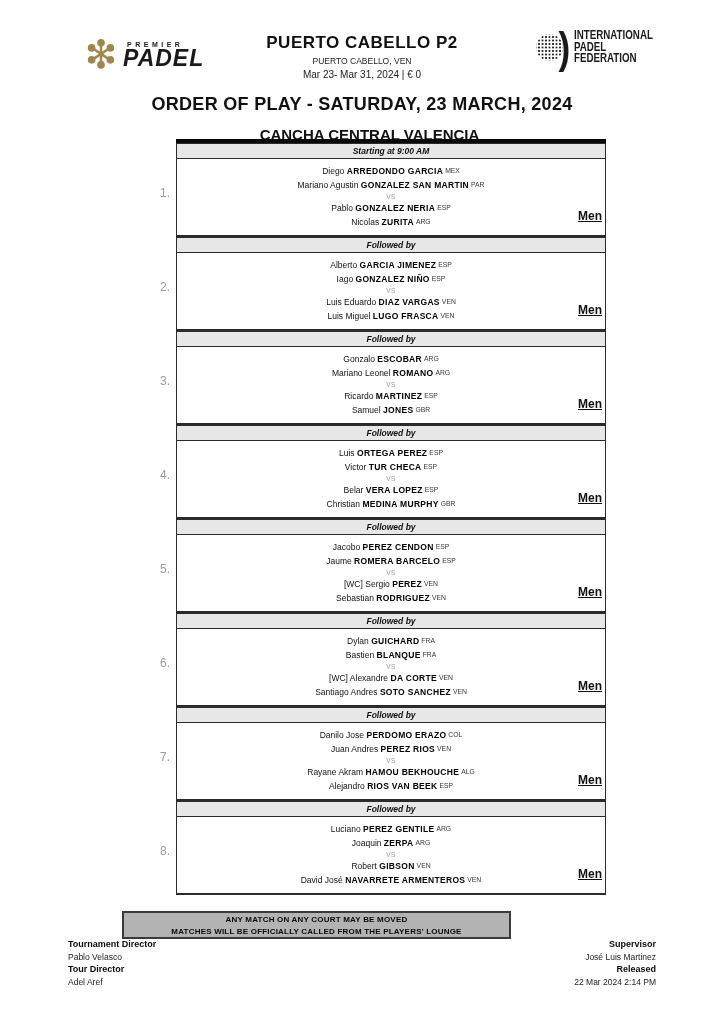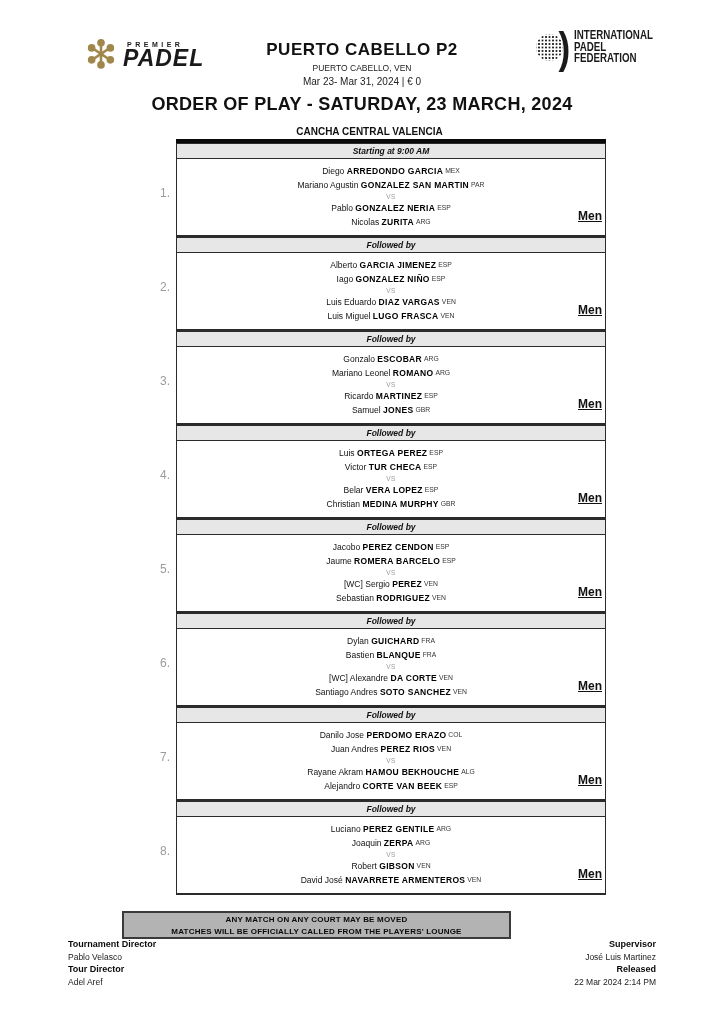--- a/index.html
+++ b/index.html
@@ -13,27 +13,27 @@
   .pp-wordmark{display:flex; flex-direction:column;}
   .pp-premier{font-size:7px; font-weight:bold; letter-spacing:3.5px; color:#1a1a1a; margin-left:4px;}
   .pp-padel{font-size:23px; font-weight:bold; font-style:italic; letter-spacing:1px; color:#1a1a1a; line-height:0.95;}
   .ipf-logo{position:absolute; left:536px; top:30px; display:flex; align-items:center;}
   .ipf-ball{width:27px; height:27px; border-radius:50%;
     background-image:radial-gradient(#1a1a1a 0.9px, transparent 1.1px);
     background-size:3.5px 3.5px; background-position:center;}
   .ipf-paren{font-size:44px; font-weight:bold; color:#1a1a1a; line-height:27px; margin-left:-6px; transform:scaleX(0.8);}
   .ipf-text{margin-left:2px; font-weight:bold; font-size:12.5px; line-height:0.92; color:#1a1a1a;
     transform:scaleX(0.78); transform-origin:left center; letter-spacing:0px; white-space:nowrap;}
-  .evt-center{position:absolute; left:0; right:0; top:33px; text-align:center;margin-top:7px;}
+  .evt-center{position:absolute; left:0; right:0; top:33px; text-align:center;}
   .evt-title{font-size:17px; font-weight:bold; letter-spacing:0.5px;}
   .evt-sub{font-size:8.5px; margin-top:3px; color:#222;}
   .evt-dates{font-size:10px; margin-top:3px; color:#222;}
   .oop-title{position:absolute; left:0; right:0; top:94px; text-align:center; font-size:18px; font-weight:bold; letter-spacing:0.3px;}
   
-  .court-title{position:absolute; left:176px; width:387px; top:126px; text-align:center; font-size:10px; font-weight:bold;}
+  .court-title{position:absolute; left:176px; width:387px; top:126px; text-align:center; font-size:15px; font-weight:bold;}
   .oop-table{position:absolute; left:176px; width:430px; top:139px; border-top:4px solid #0a0a0a; box-sizing:border-box;}
   .session-bar{box-sizing:border-box; height:16px; background:#e7e7e7; border:1px solid #2b2b2b;
     text-align:center; font-size:8.5px; font-weight:bold; font-style:italic; line-height:14px; color:#111;}
   .match-box{box-sizing:border-box; position:relative; height:78px; background:#fff;
     border-left:1px solid #2b2b2b; border-right:1px solid #2b2b2b; border-bottom:2px solid #2b2b2b;
     padding-top:5px; text-align:center;}
   .player-line{font-size:8.5px; line-height:13px; white-space:nowrap;}
   .p-first{font-weight:normal; color:#111;}
   .p-last{font-weight:bold; letter-spacing:0.3px; color:#000;}
   .p-cc{font-size:6.8px; color:#333; vertical-align:1px; margin-left:2px;}
@@ -161,21 +161,21 @@
         <div class="player-line"><span class="p-first">Santiago Andres </span><span class="p-last">SOTO SANCHEZ</span><span class="p-cc">VEN</span></div>
         <span class="cat-label">Men</span>
       </div>
       <div class="session-bar">Followed by</div>
       <div class="match-box">
         <div class="match-number">7.</div>
         <div class="player-line"><span class="p-first">Danilo Jose </span><span class="p-last">PERDOMO ERAZO</span><span class="p-cc">COL</span></div>
         <div class="player-line"><span class="p-first">Juan Andres </span><span class="p-last">PEREZ RIOS</span><span class="p-cc">VEN</span></div>
         <div class="vs-line">VS</div>
         <div class="player-line"><span class="p-first">Rayane Akram </span><span class="p-last">HAMOU BEKHOUCHE</span><span class="p-cc">ALG</span></div>
-        <div class="player-line"><span class="p-first">Alejandro </span><span class="p-last">CORTE VAN BEEK</span><span class="p-cc">ESP</span></div>
+        <div class="player-line"><span class="p-first">Alejandro </span><span class="p-last">RIOS VAN BEEK</span><span class="p-cc">ESP</span></div>
         <span class="cat-label">Men</span>
       </div>
       <div class="session-bar">Followed by</div>
       <div class="match-box">
         <div class="match-number">8.</div>
         <div class="player-line"><span class="p-first">Luciano </span><span class="p-last">PEREZ GENTILE</span><span class="p-cc">ARG</span></div>
         <div class="player-line"><span class="p-first">Joaquin </span><span class="p-last">ZERPA</span><span class="p-cc">ARG</span></div>
         <div class="vs-line">VS</div>
         <div class="player-line"><span class="p-first">Robert </span><span class="p-last">GIBSON</span><span class="p-cc">VEN</span></div>
         <div class="player-line"><span class="p-first">David José </span><span class="p-last">NAVARRETE ARMENTEROS</span><span class="p-cc">VEN</span></div>

